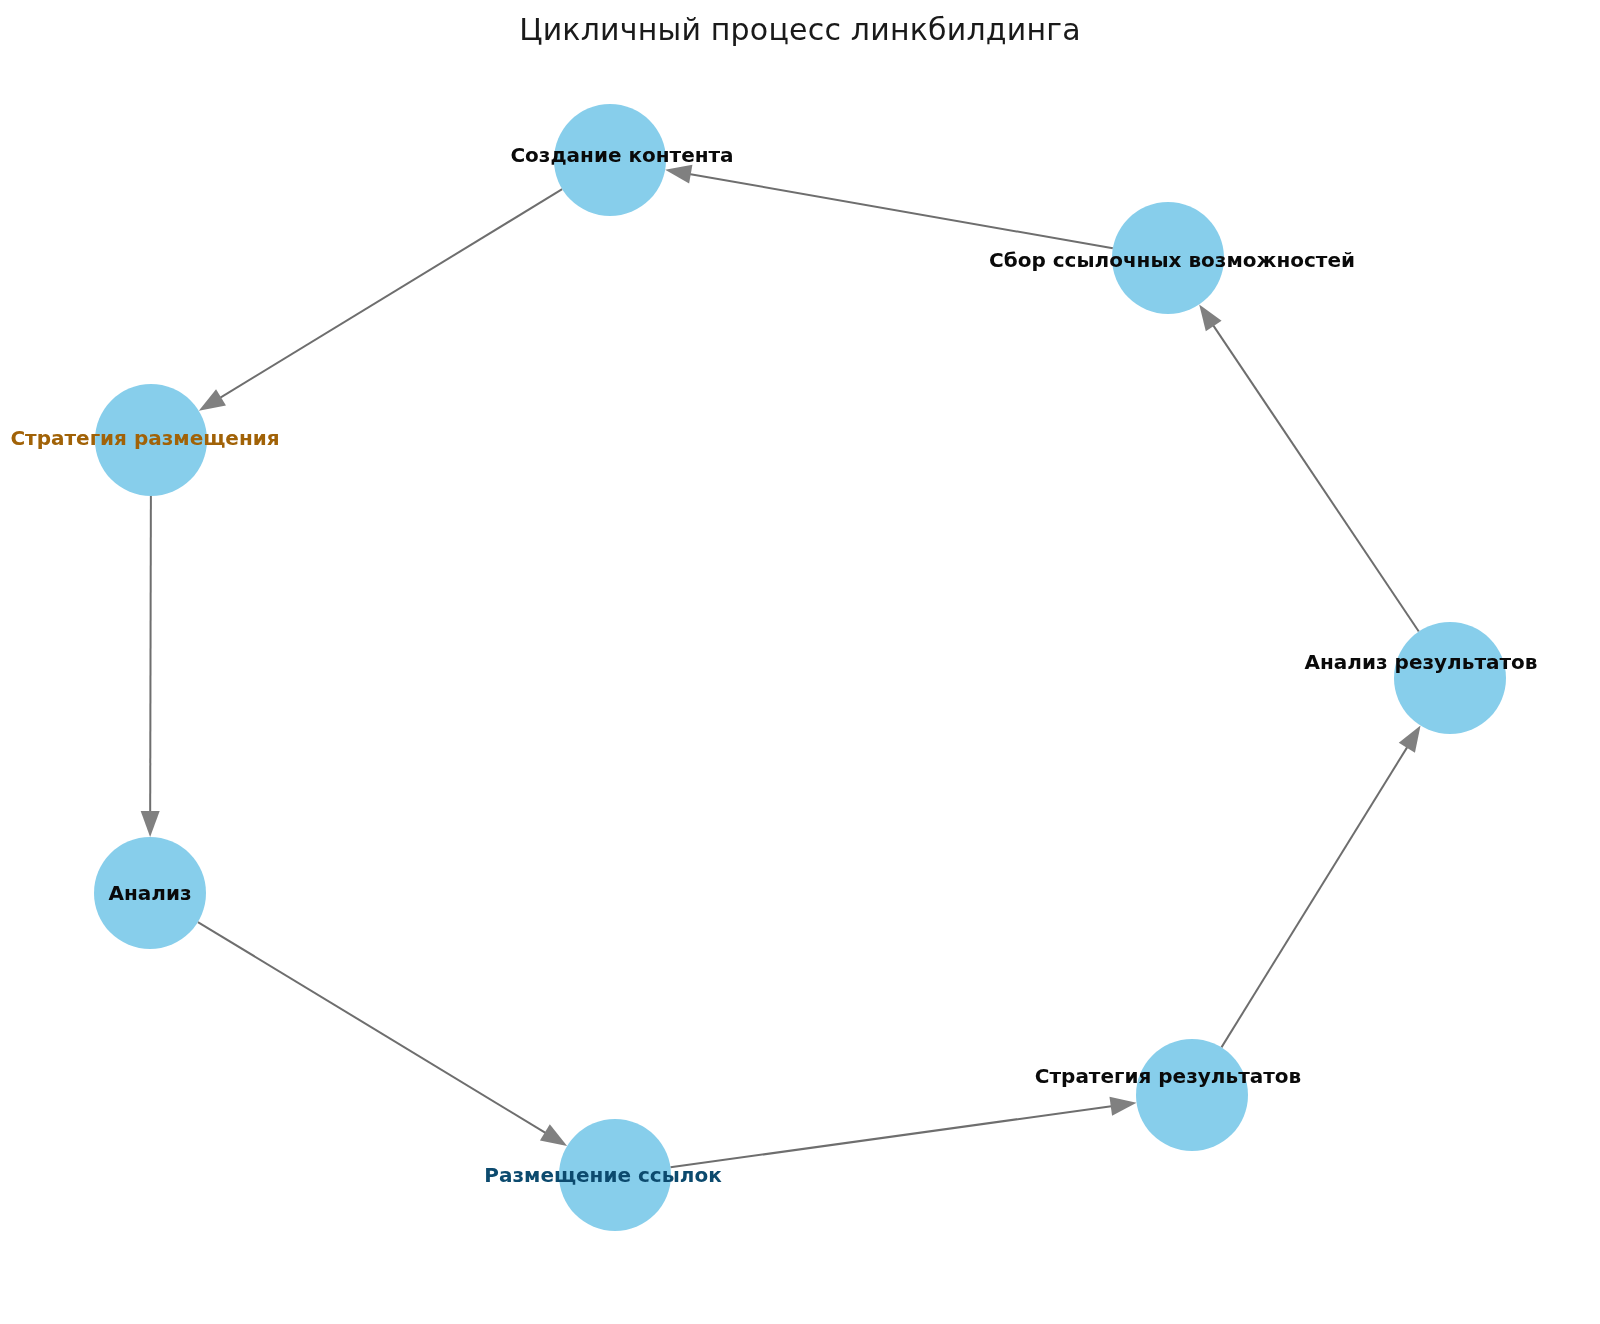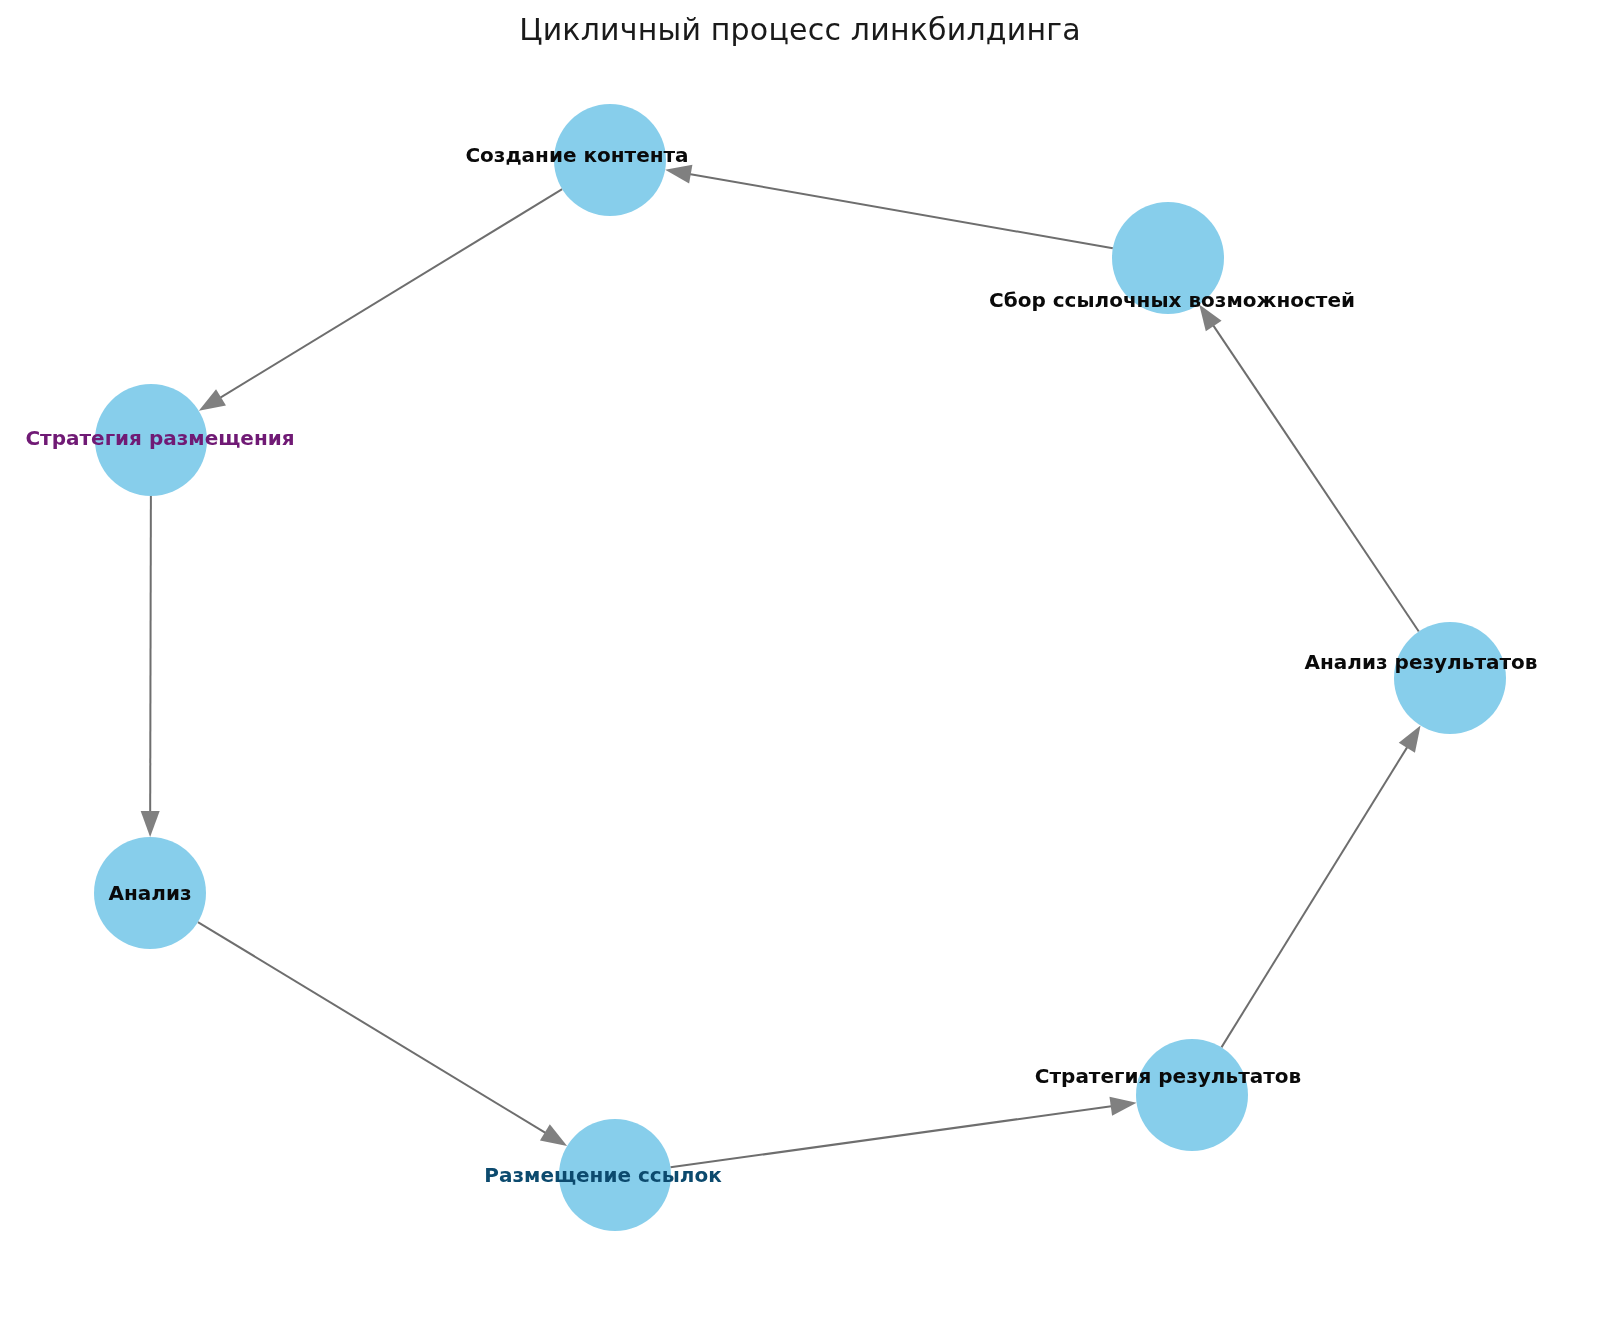--- a/index.html
+++ b/index.html
@@ -92,22 +92,22 @@
         <circle cx="1168" cy="258" r="56" fill="#87CEEB"></circle>
         <circle cx="151" cy="440" r="56" fill="#87CEEB"></circle>
         <circle cx="150" cy="893" r="56" fill="#87CEEB"></circle>
         <circle cx="615" cy="1175" r="56" fill="#87CEEB"></circle>
         <circle cx="1192" cy="1095" r="56" fill="#87CEEB"></circle>
         <circle cx="1450" cy="678" r="56" fill="#87CEEB"></circle>
       </g>
   </svg>
 
   <div id="labels-layer">
-      <div class="node-label" style="left: 577px; top: 155px; color: rgb(10, 10, 10);">Создание контента</div>
-      <div class="node-label" style="left: 1172px; top: 260px; color: rgb(10, 10, 10); margin-top: 40px;">Сбор ссылочных возможностей</div>
-      <div class="node-label" style="left: 160px; top: 438px; color: #701a75;">Стратегия размещения</div>
+      <div class="node-label" style="left: 622px; top: 155px; color: rgb(10, 10, 10);">Создание контента</div>
+      <div class="node-label" style="left: 1172px; top: 260px; color: rgb(10, 10, 10);">Сбор ссылочных возможностей</div>
+      <div class="node-label" style="left: 145px; top: 438px; color: #a16207;">Стратегия размещения</div>
       <div class="node-label" style="left: 150px; top: 893px; color: rgb(10, 10, 10);">Анализ</div>
       <div class="node-label" style="left: 603px; top: 1175px; color: #0c4a6e;">Размещение ссылок</div>
       <div class="node-label" style="left: 1168px; top: 1076px; color: rgb(10, 10, 10);">Стратегия результатов</div>
       <div class="node-label" style="left: 1421px; top: 662px; color: rgb(10, 10, 10);">Анализ результатов</div>
     </div>
 
 </div>
 
 </body></html>

